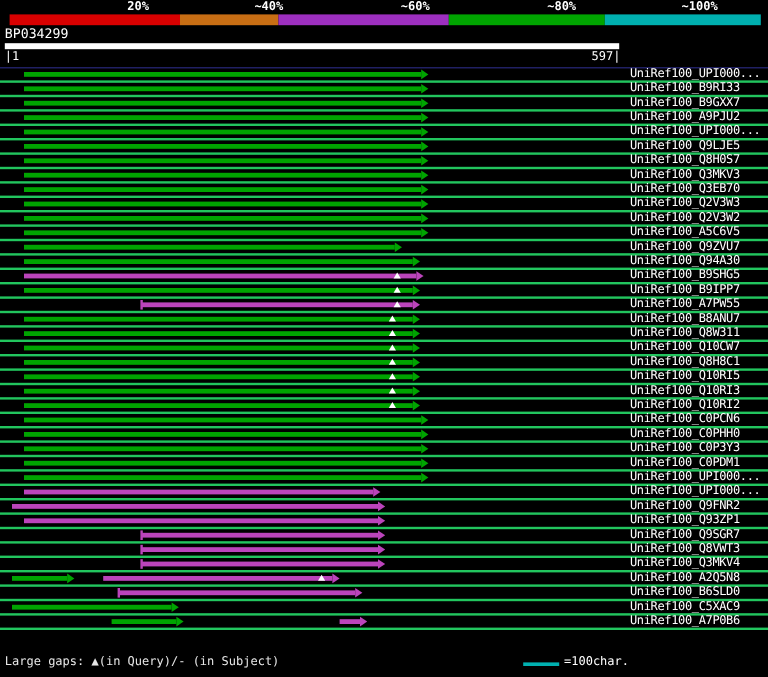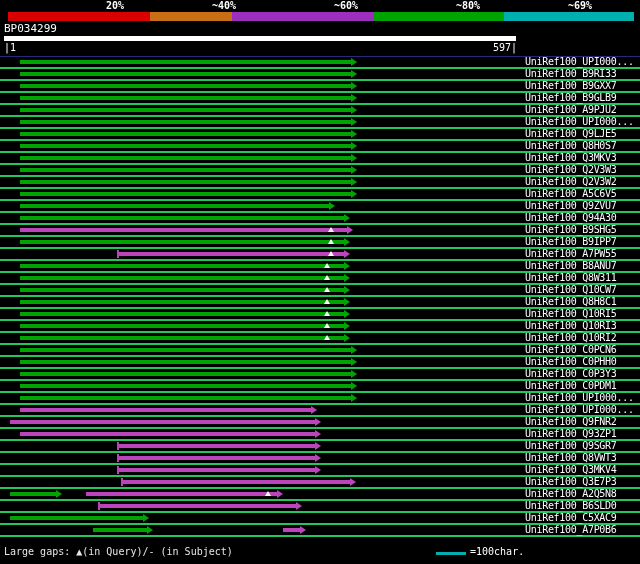--- a/index.html
+++ b/index.html
@@ -29,21 +29,21 @@
 </style>
 </head>
 <body>
 
 <div class="screen">
   <div class="scale-labels">
       <span class="scale-label" style="left: 106px;">20%</span>
       <span class="scale-label" style="left: 212px;">~40%</span>
       <span class="scale-label" style="left: 334px;">~60%</span>
       <span class="scale-label" style="left: 456px;">~80%</span>
-      <span class="scale-label" style="left: 568px;">~69%</span>
+      <span class="scale-label" style="left: 568px;">~100%</span>
     </div>
   <div class="scale-bar">
       <div class="scale-seg" style="left: 8px; width: 142px; background: rgb(216, 0, 0);"></div>
       <div class="scale-seg" style="left: 150px; width: 82px; background: rgb(200, 110, 20);"></div>
       <div class="scale-seg" style="left: 232px; width: 142px; background: rgb(157, 47, 191);"></div>
       <div class="scale-seg" style="left: 374px; width: 130px; background: rgb(0, 164, 0);"></div>
       <div class="scale-seg" style="left: 504px; width: 130px; background: rgb(0, 176, 176);"></div>
     </div>
   <div class="query-name">BP034299</div>
   <div class="ruler"></div>
@@ -63,25 +63,20 @@
         <div class="hit-label">UniRef100_B9RI33</div>
       </div>
       <div class="hit-row">
         <div class="bar" style="left: 20.3221px; width: 330.738px; background: rgb(0, 164, 0);"></div>
         <div class="arrowhead" style="left: 351.06px; border-left-color: rgb(0, 164, 0);"></div>
         <div class="hit-label">UniRef100_B9GXX7</div>
       </div>
       <div class="hit-row">
         <div class="bar" style="left: 20.3221px; width: 330.738px; background: rgb(0, 164, 0);"></div>
         <div class="arrowhead" style="left: 351.06px; border-left-color: rgb(0, 164, 0);"></div>
-        <div class="hit-label">UniRef100_B9GLB9</div>
-      </div>
-      <div class="hit-row">
-        <div class="bar" style="left: 20.3221px; width: 330.738px; background: rgb(0, 164, 0);"></div>
-        <div class="arrowhead" style="left: 351.06px; border-left-color: rgb(0, 164, 0);"></div>
         <div class="hit-label">UniRef100_A9PJU2</div>
       </div>
       <div class="hit-row">
         <div class="bar" style="left: 20.3221px; width: 330.738px; background: rgb(0, 164, 0);"></div>
         <div class="arrowhead" style="left: 351.06px; border-left-color: rgb(0, 164, 0);"></div>
         <div class="hit-label">UniRef100_UPI000...</div>
       </div>
       <div class="hit-row">
         <div class="bar" style="left: 20.3221px; width: 330.738px; background: rgb(0, 164, 0);"></div>
         <div class="arrowhead" style="left: 351.06px; border-left-color: rgb(0, 164, 0);"></div>
@@ -89,20 +84,25 @@
       </div>
       <div class="hit-row">
         <div class="bar" style="left: 20.3221px; width: 330.738px; background: rgb(0, 164, 0);"></div>
         <div class="arrowhead" style="left: 351.06px; border-left-color: rgb(0, 164, 0);"></div>
         <div class="hit-label">UniRef100_Q8H0S7</div>
       </div>
       <div class="hit-row">
         <div class="bar" style="left: 20.3221px; width: 330.738px; background: rgb(0, 164, 0);"></div>
         <div class="arrowhead" style="left: 351.06px; border-left-color: rgb(0, 164, 0);"></div>
         <div class="hit-label">UniRef100_Q3MKV3</div>
+      </div>
+      <div class="hit-row">
+        <div class="bar" style="left: 20.3221px; width: 330.738px; background: rgb(0, 164, 0);"></div>
+        <div class="arrowhead" style="left: 351.06px; border-left-color: rgb(0, 164, 0);"></div>
+        <div class="hit-label">UniRef100_Q3EB70</div>
       </div>
       <div class="hit-row">
         <div class="bar" style="left: 20.3221px; width: 330.738px; background: rgb(0, 164, 0);"></div>
         <div class="arrowhead" style="left: 351.06px; border-left-color: rgb(0, 164, 0);"></div>
         <div class="hit-label">UniRef100_Q2V3W3</div>
       </div>
       <div class="hit-row">
         <div class="bar" style="left: 20.3221px; width: 330.738px; background: rgb(0, 164, 0);"></div>
         <div class="arrowhead" style="left: 351.06px; border-left-color: rgb(0, 164, 0);"></div>
         <div class="hit-label">UniRef100_Q2V3W2</div>
@@ -233,26 +233,20 @@
         <div class="tick" style="left: 117.255px; background: rgb(187, 68, 187);"></div>
         <div class="bar" style="left: 118.255px; width: 196.725px; background: rgb(187, 68, 187);"></div>
         <div class="arrowhead" style="left: 314.98px; border-left-color: rgb(187, 68, 187);"></div>
         <div class="hit-label">UniRef100_Q8VWT3</div>
       </div>
       <div class="hit-row">
         <div class="tick" style="left: 117.255px; background: rgb(187, 68, 187);"></div>
         <div class="bar" style="left: 118.255px; width: 196.725px; background: rgb(187, 68, 187);"></div>
         <div class="arrowhead" style="left: 314.98px; border-left-color: rgb(187, 68, 187);"></div>
         <div class="hit-label">UniRef100_Q3MKV4</div>
-      </div>
-      <div class="hit-row">
-        <div class="tick" style="left: 120.691px; background: rgb(187, 68, 187);"></div>
-        <div class="bar" style="left: 121.691px; width: 228.51px; background: rgb(187, 68, 187);"></div>
-        <div class="arrowhead" style="left: 350.201px; border-left-color: rgb(187, 68, 187);"></div>
-        <div class="hit-label">UniRef100_Q3E7P3</div>
       </div>
       <div class="hit-row">
         <div class="bar" style="left: 10.0134px; width: 46.3893px; background: rgb(0, 164, 0);"></div>
         <div class="arrowhead" style="left: 56.4027px; border-left-color: rgb(0, 164, 0);"></div>
         <div class="bar" style="left: 85.6107px; width: 191.57px; background: rgb(187, 68, 187);"></div>
         <div class="arrowhead" style="left: 277.181px; border-left-color: rgb(187, 68, 187);"></div>
         <div class="gap-marker" style="left: 264.732px;"></div>
         <div class="hit-label">UniRef100_A2Q5N8</div>
       </div>
       <div class="hit-row">

